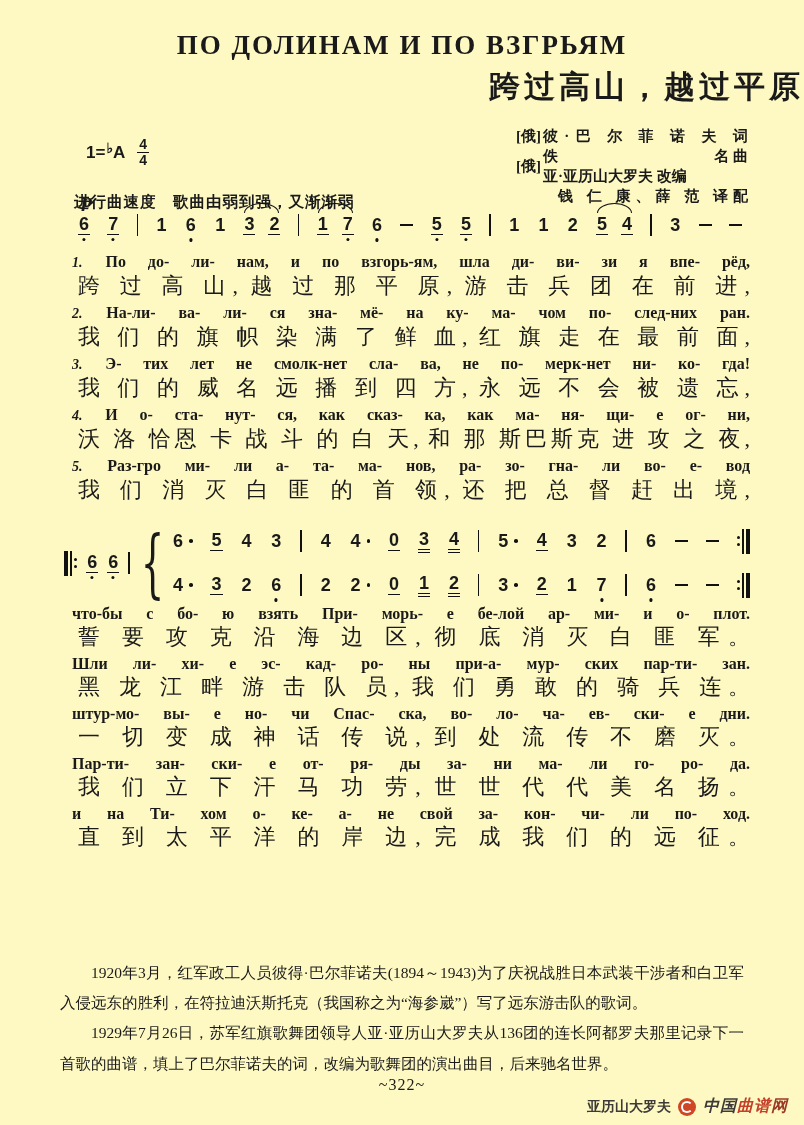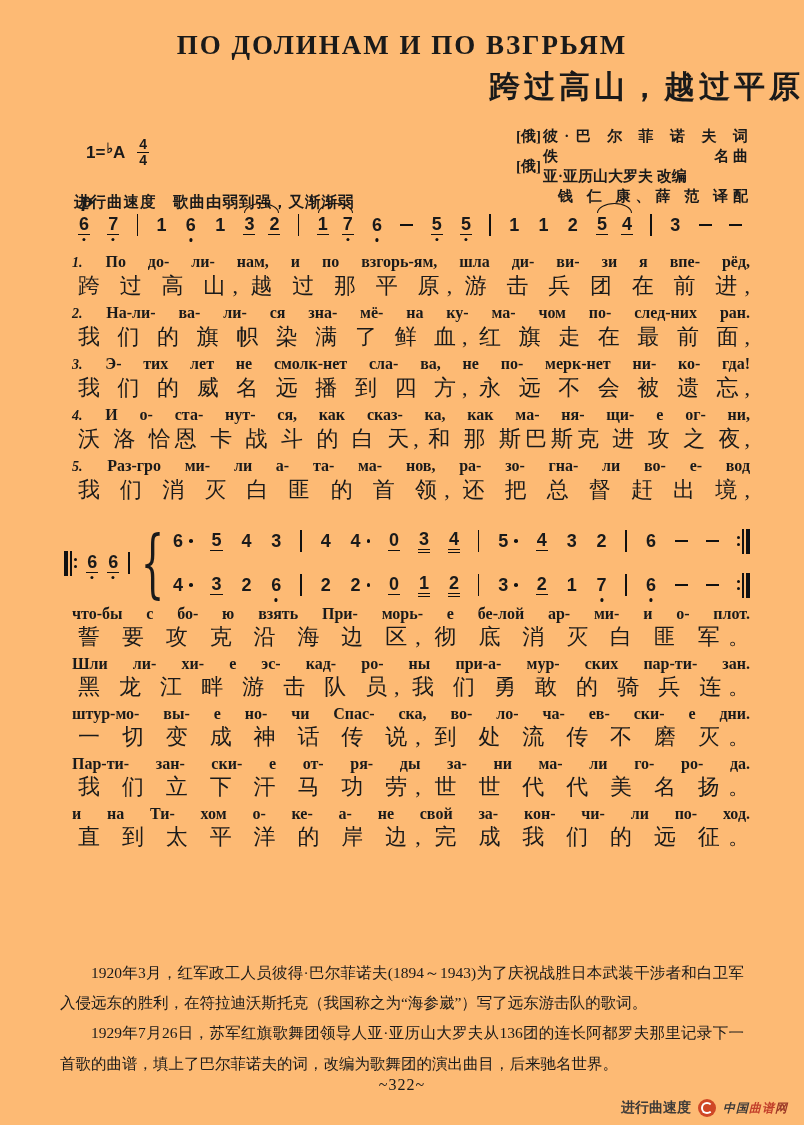--- a/index.html
+++ b/index.html
@@ -1,18 +1,18 @@
 <!DOCTYPE html>
 <html><head>
 <meta charset="utf-8">
 <style>
   html,body { margin:0; padding:0; background:#e8e8e8; }
   .sheet {
     position:relative; width:804px; height:1125px; margin:0 auto;
-    background:#fdba74; overflow:hidden; color:#1a1a1a;
+    background:#fef9c3; overflow:hidden; color:#1a1a1a;
     font-family:"Liberation Serif", serif;
   }
   
   .title-ru { position:absolute; top:30px; left:0; right:0; text-align:center;
     font-family:"Liberation Serif", serif; font-weight:bold; font-size:27px; letter-spacing:2px; }
   .title-zh { position:absolute; top:66px; left:0; right:0; text-align:right;
     font-weight:bold; font-size:31px; letter-spacing:4px; }
   
   .keysig { position:absolute; left:86px; top:138px; font-weight:bold; font-size:17px;
     font-family:"Liberation Sans", sans-serif; display:flex; align-items:center; }
@@ -80,21 +80,21 @@
   .histnotes p { margin:0; text-indent:2em; }
   
   .pagenum { position:absolute; left:0; right:0; top:1076px; text-align:center;
     font-size:16px; letter-spacing:1px; }
   .watermark { position:absolute; right:16px; bottom:8px; display:flex;
     align-items:center; gap:7px; font-family:"Liberation Sans", sans-serif; }
   .wm-prefix { font-size:14px; font-weight:bold; color:#3d3a38; }
   .wm-icon { width:18px; height:18px; border-radius:50%; position:relative; flex:0 0 auto; }
   .wm-icon::before { content:''; position:absolute; left:3px; top:3px; width:8px; height:8px;
     border:2.5px solid #fff; border-right-color:transparent; border-radius:50%; }
-  .wm-site { font-size:12px; font-weight:bold; font-style:italic; letter-spacing:1px;
+  .wm-site { font-size:16px; font-weight:bold; font-style:italic; letter-spacing:1px;
     display:inline-flex; }
 </style>
 </head>
 <body>
 
 <div class="sheet">
 
   <div class="title-ru">ПО ДОЛИНАМ И ПО ВЗГРЬЯМ</div>
   <div class="title-zh">跨过高山，越过平原</div>
 
@@ -391,21 +391,21 @@
   </div>
 
   <div class="histnotes">
     <p>1920年3月，红军政工人员彼得·巴尔菲诺夫(1894～1943)为了庆祝战胜日本武装干涉者和白卫军入侵远东的胜利，在符拉迪沃斯托克（我国称之为“海参崴”）写了远东游击队的歌词。</p>
     <p>1929年7月26日，苏军红旗歌舞团领导人亚·亚历山大罗夫从136团的连长阿都罗夫那里记录下一首歌的曲谱，填上了巴尔菲诺夫的词，改编为歌舞团的演出曲目，后来驰名世界。</p>
   </div>
 
   <div class="pagenum">~322~</div>
 
   <div class="watermark">
-    <span class="wm-prefix">进行曲速度</span>
+    <span class="wm-prefix">亚历山大罗夫</span>
     <span class="wm-icon" id="wm-icon" style="background: rgb(207, 70, 38);"></span>
     <span class="wm-site">
         <span id="wm1" style="color: rgb(61, 58, 56);">中国</span>
         <span id="wm2" style="color: rgb(195, 64, 43);">曲谱</span>
         <span id="wm3" style="color: rgb(156, 58, 40);">网</span>
       </span>
   </div>
 
 </div>
 

